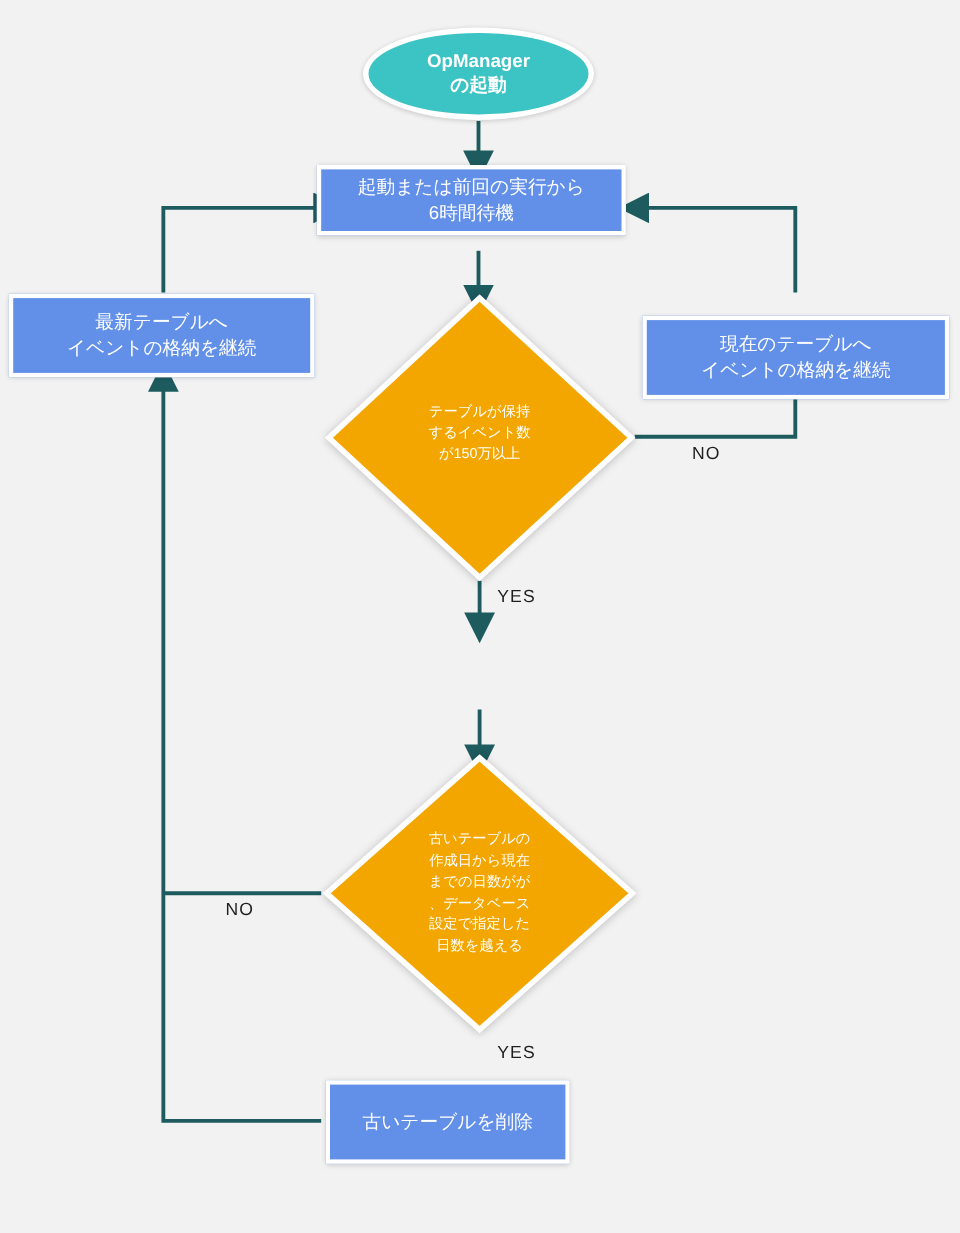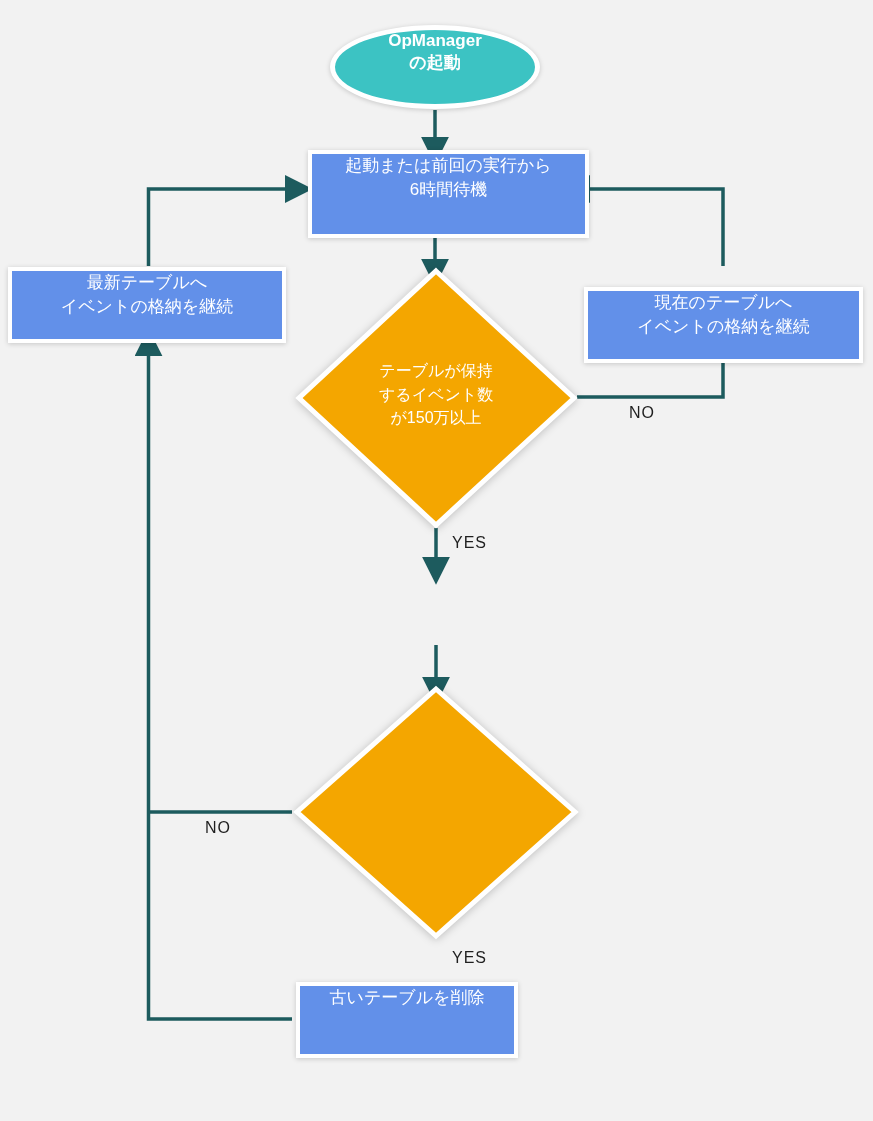--- a/index.html
+++ b/index.html
@@ -25,21 +25,21 @@
   .diamond-shape{
     fill:var(--diamond,#f4a600);
     stroke:#ffffff;
     stroke-width:5;
     filter:drop-shadow(0 1px 4px rgba(0,0,0,.22));
   }
 
   .node{
     position:absolute;
     box-sizing:border-box;
-    display:flex;align-items:flex-start;justify-content:center;
+    display:flex;align-items:center;justify-content:center;
     text-align:center;
     color:var(--node_text,#ffffff);
     white-space:pre-line;
     box-shadow:0 1px 5px rgba(0,0,0,.18);
   }
   .rect{
     background:var(--box,#6290e9);
     border:4px solid #ffffff;
     font-size:17px;
     line-height:1.4;
@@ -48,25 +48,25 @@
     background:var(--ellipse,#3cc3c3);
     border:5px solid #ffffff;
     border-radius:50%;
     font-size:17px;
     font-weight:600;
     line-height:1.3;
   }
   .diamond-label{
     position:absolute;
     box-sizing:border-box;
-    display:flex;align-items:flex-end;justify-content:center;
+    display:flex;align-items:flex-start;justify-content:center;
     text-align:center;
     color:var(--node_text,#ffffff);
     white-space:pre-line;
-    font-size:16px;
+    font-size:13px;
     box-shadow:none;
   }
   .dl1{line-height:1.45;}
   .dl2{line-height:1.5;}
 
   .edge-label{
     position:absolute;
     font-size:16px;
     color:var(--edge_label,#1f1f1f);
     letter-spacing:1px;
@@ -96,21 +96,21 @@
 
     <polygon class="diamond-shape" points="436,271 574,398 436,525 299,398"></polygon>
     <polygon class="diamond-shape" points="436,689 575,812 436,936 297,812"></polygon>
   </svg>
 
   <div class="node ellipse" style="left:330px;top:25px;width:210px;height:84px;">
     <span>OpManager
 の起動</span>
   </div>
 
-  <div class="node rect" style="left:308px;top:150px;width:281px;height:88px;">
+  <div class="node rect" style="left:288px;top:150px;width:281px;height:64px;">
     <span>起動または前回の実行から
 6時間待機</span>
   </div>
 
   <div class="node rect" style="left:8px;top:267px;width:278px;height:76px;font-family:Liberation Serif, serif;">
     <span>最新テーブルへ
 イベントの格納を継続</span>
   </div>
 
   <div class="node rect" style="left:584px;top:267px;width:279px;height:76px;margin-top:20px;">
@@ -118,20 +118,28 @@
 イベントの格納を継続</span>
   </div>
 
   <div class="diamond-label dl1" style="left:361px;top:365px;width:150px;height:64px;">
     <span>テーブルが保持
 するイベント数
 が150万以上</span>
   </div>
 
 
+  <div class="diamond-label dl2" style="left:366px;top:752px;width:140px;height:120px;">
+    <span>古いテーブルの
+作成日から現在
+までの日数がが
+、データベース
+設定で指定した
+日数を越える</span>
+  </div>
 
   <div class="node rect" style="left:296px;top:982px;width:222px;height:76px;">
     <span>古いテーブルを削除</span>
   </div>
 
   <span class="edge-label" style="left:629px;top:404px;">NO</span>
   <span class="edge-label" style="left:452px;top:534px;">YES</span>
   <span class="edge-label" style="left:205px;top:819px;">NO</span>
   <span class="edge-label" style="left:452px;top:949px;">YES</span>
 

